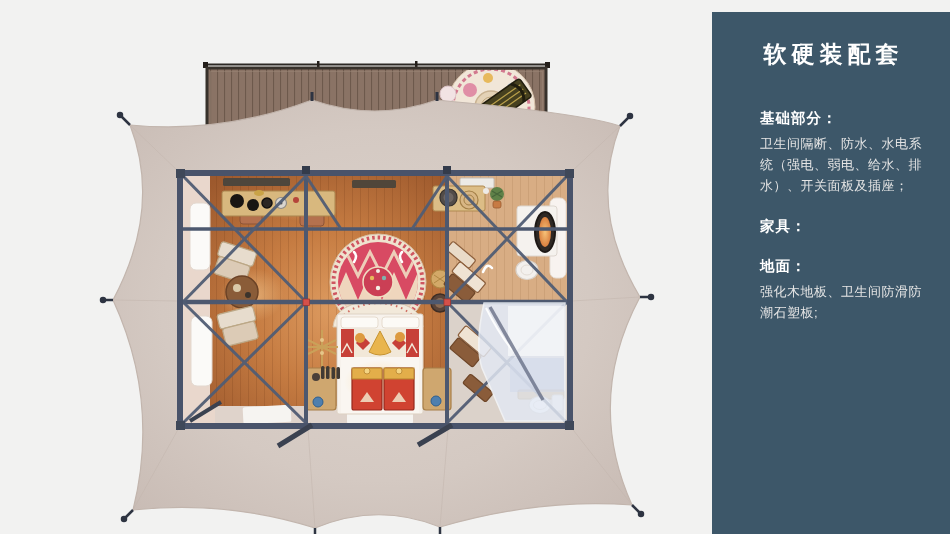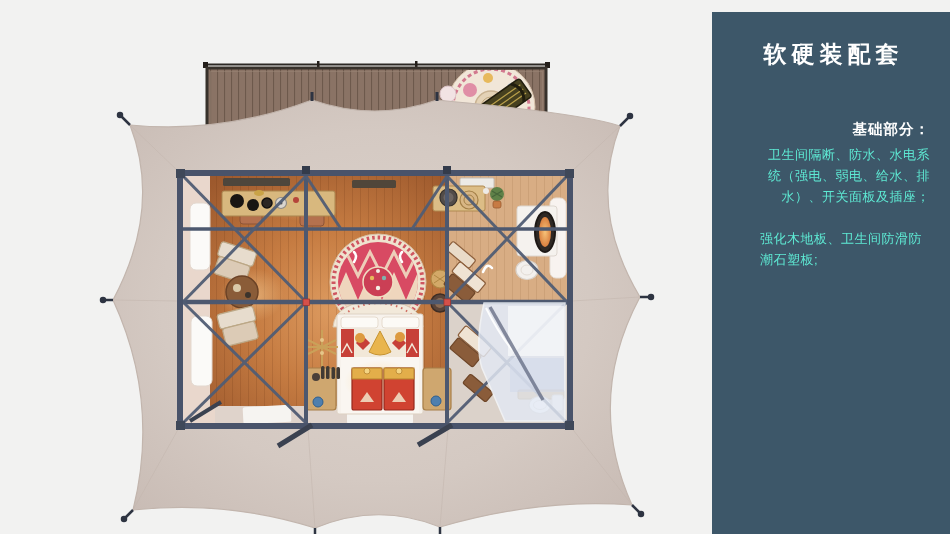--- a/index.html
+++ b/index.html
@@ -3,23 +3,23 @@
 <meta charset="utf-8">
 <style>
   html,body{margin:0;padding:0;background:#e9e9e8;}
   body{font-family:"Liberation Sans","DejaVu Sans",sans-serif;}
   .stage{position:relative;width:950px;height:534px;margin:0 auto;background:#f2f2f1;overflow:hidden;}
   .plan-area{position:absolute;left:0;top:0;width:712px;height:534px;}
   .sidebar{position:absolute;left:712px;top:12px;width:238px;height:534px;background:#3d5769;color:#fff;box-sizing:border-box;}
   .sidebar h1{margin:27px 0 0 0;font-size:23px;font-weight:bold;text-align:center;letter-spacing:5px;padding-left:5px;color:#ffffff;}
   .sidebar .sections{padding:4px 20px 0 48px;}
   .sidebar section{margin-top:21px;}
-  .sidebar section:first-child{margin-top:46px;text-align:right;}
+  .sidebar section:first-child{margin-top:35px;}
   .sidebar h2{margin:0 0 5px 0;font-size:14.5px;font-weight:bold;color:#ffffff;letter-spacing:1px;}
-  .sidebar p{margin:0;font-size:13px;line-height:21px;color:#5eead4;letter-spacing:0.5px;}
+  .sidebar p{margin:0;font-size:13px;line-height:21px;color:#e5e5e5;letter-spacing:0.5px;}
 </style>
 </head>
 <body>
 
 <div class="stage">
 
   <div class="plan-area">
   <svg width="712" height="534" viewBox="0 0 712 534">
     <defs>
       <pattern id="deckPlanks" width="7" height="7" patternUnits="userSpaceOnUse">
@@ -358,24 +358,26 @@
   </div>
 
   <aside class="sidebar">
     <h1>软硬装配套</h1>
     <div class="sections">
       <section>
         <h2>基础部分：</h2>
         <p>卫生间隔断、防水、水电系统（强电、弱电、给水、排水）、开关面板及插座；</p>
       </section>
       <section>
-      </section>
-      <section>
-      </section>
-      <section>
-      </section>
-      <section>
+        <h2>家具：</h2>
+      </section>
+      <section>
+      </section>
+      <section>
+      </section>
+      <section>
+        <h2>地面：</h2>
         <p>强化木地板、卫生间防滑防潮石塑板;</p>
       </section>
     </div>
   </aside>
 
 </div>
 
 </body></html>

